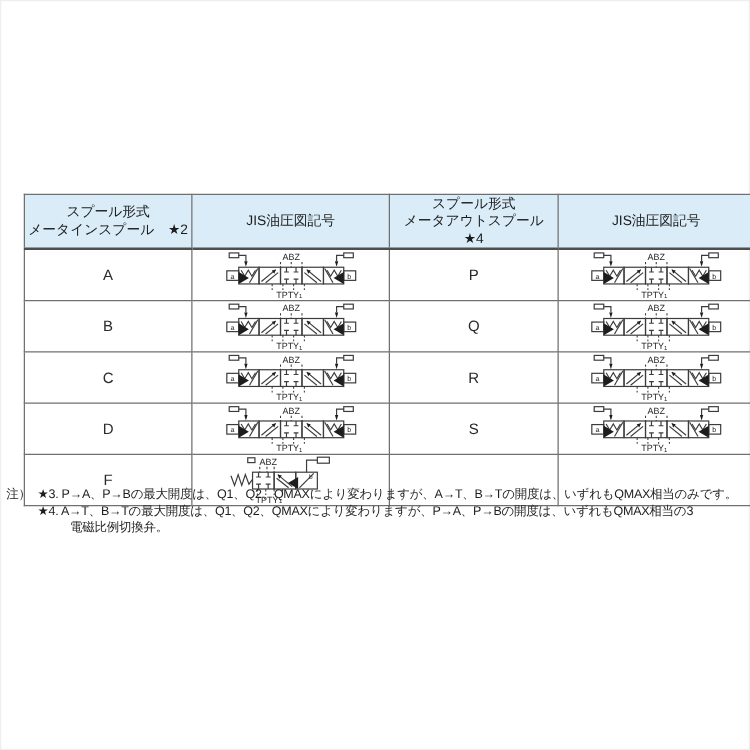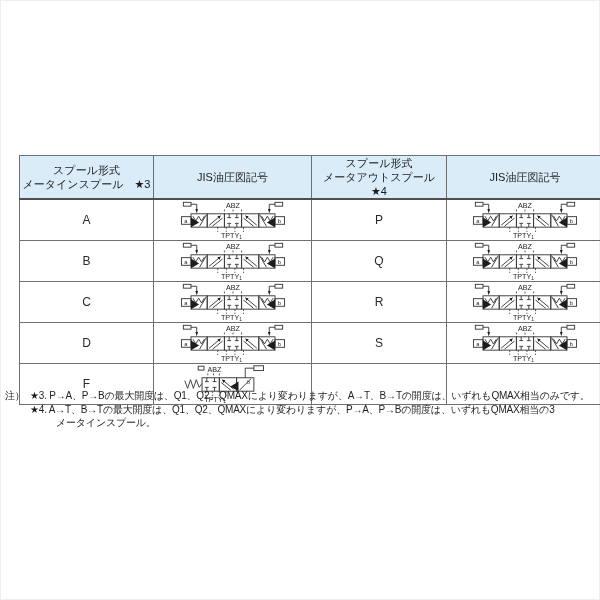--- a/index.html
+++ b/index.html
@@ -140,21 +140,21 @@
   <colgroup>
       <col class="c1">
       <col class="c2">
       <col class="c3">
       <col class="c4">
     </colgroup>
   <thead>
     <tr>
       <th>
         <span>スプール形式</span><br>
-        <span>メータインスプール　★3</span>
+        <span>メータインスプール　★2</span>
       </th>
       <th>JIS油圧図記号</th>
       <th>
         <span>スプール形式</span><br>
         <span>メータアウトスプール　★4</span>
       </th>
       <th>JIS油圧図記号</th>
     </tr>
   </thead>
   <tbody>
@@ -226,14 +226,14 @@
     </tr>
   </tbody>
 </table>
 
 <div class="notes">
   <div class="row">
     <span class="prefix">注）</span>
     <span>★3. P→A、P→Bの最大開度は、Q1、Q2、QMAXにより変わりますが、A→T、B→Tの開度は、いずれもQMAX相当のみです。</span>
   </div>
   <div class="indent1">★4. A→T、B→Tの最大開度は、Q1、Q2、QMAXにより変わりますが、P→A、P→Bの開度は、いずれもQMAX相当の3</div>
-  <div class="indent2">メータインスプール。</div>
+  <div class="indent2">電磁比例切換弁。</div>
 </div>
 
 </body></html>

